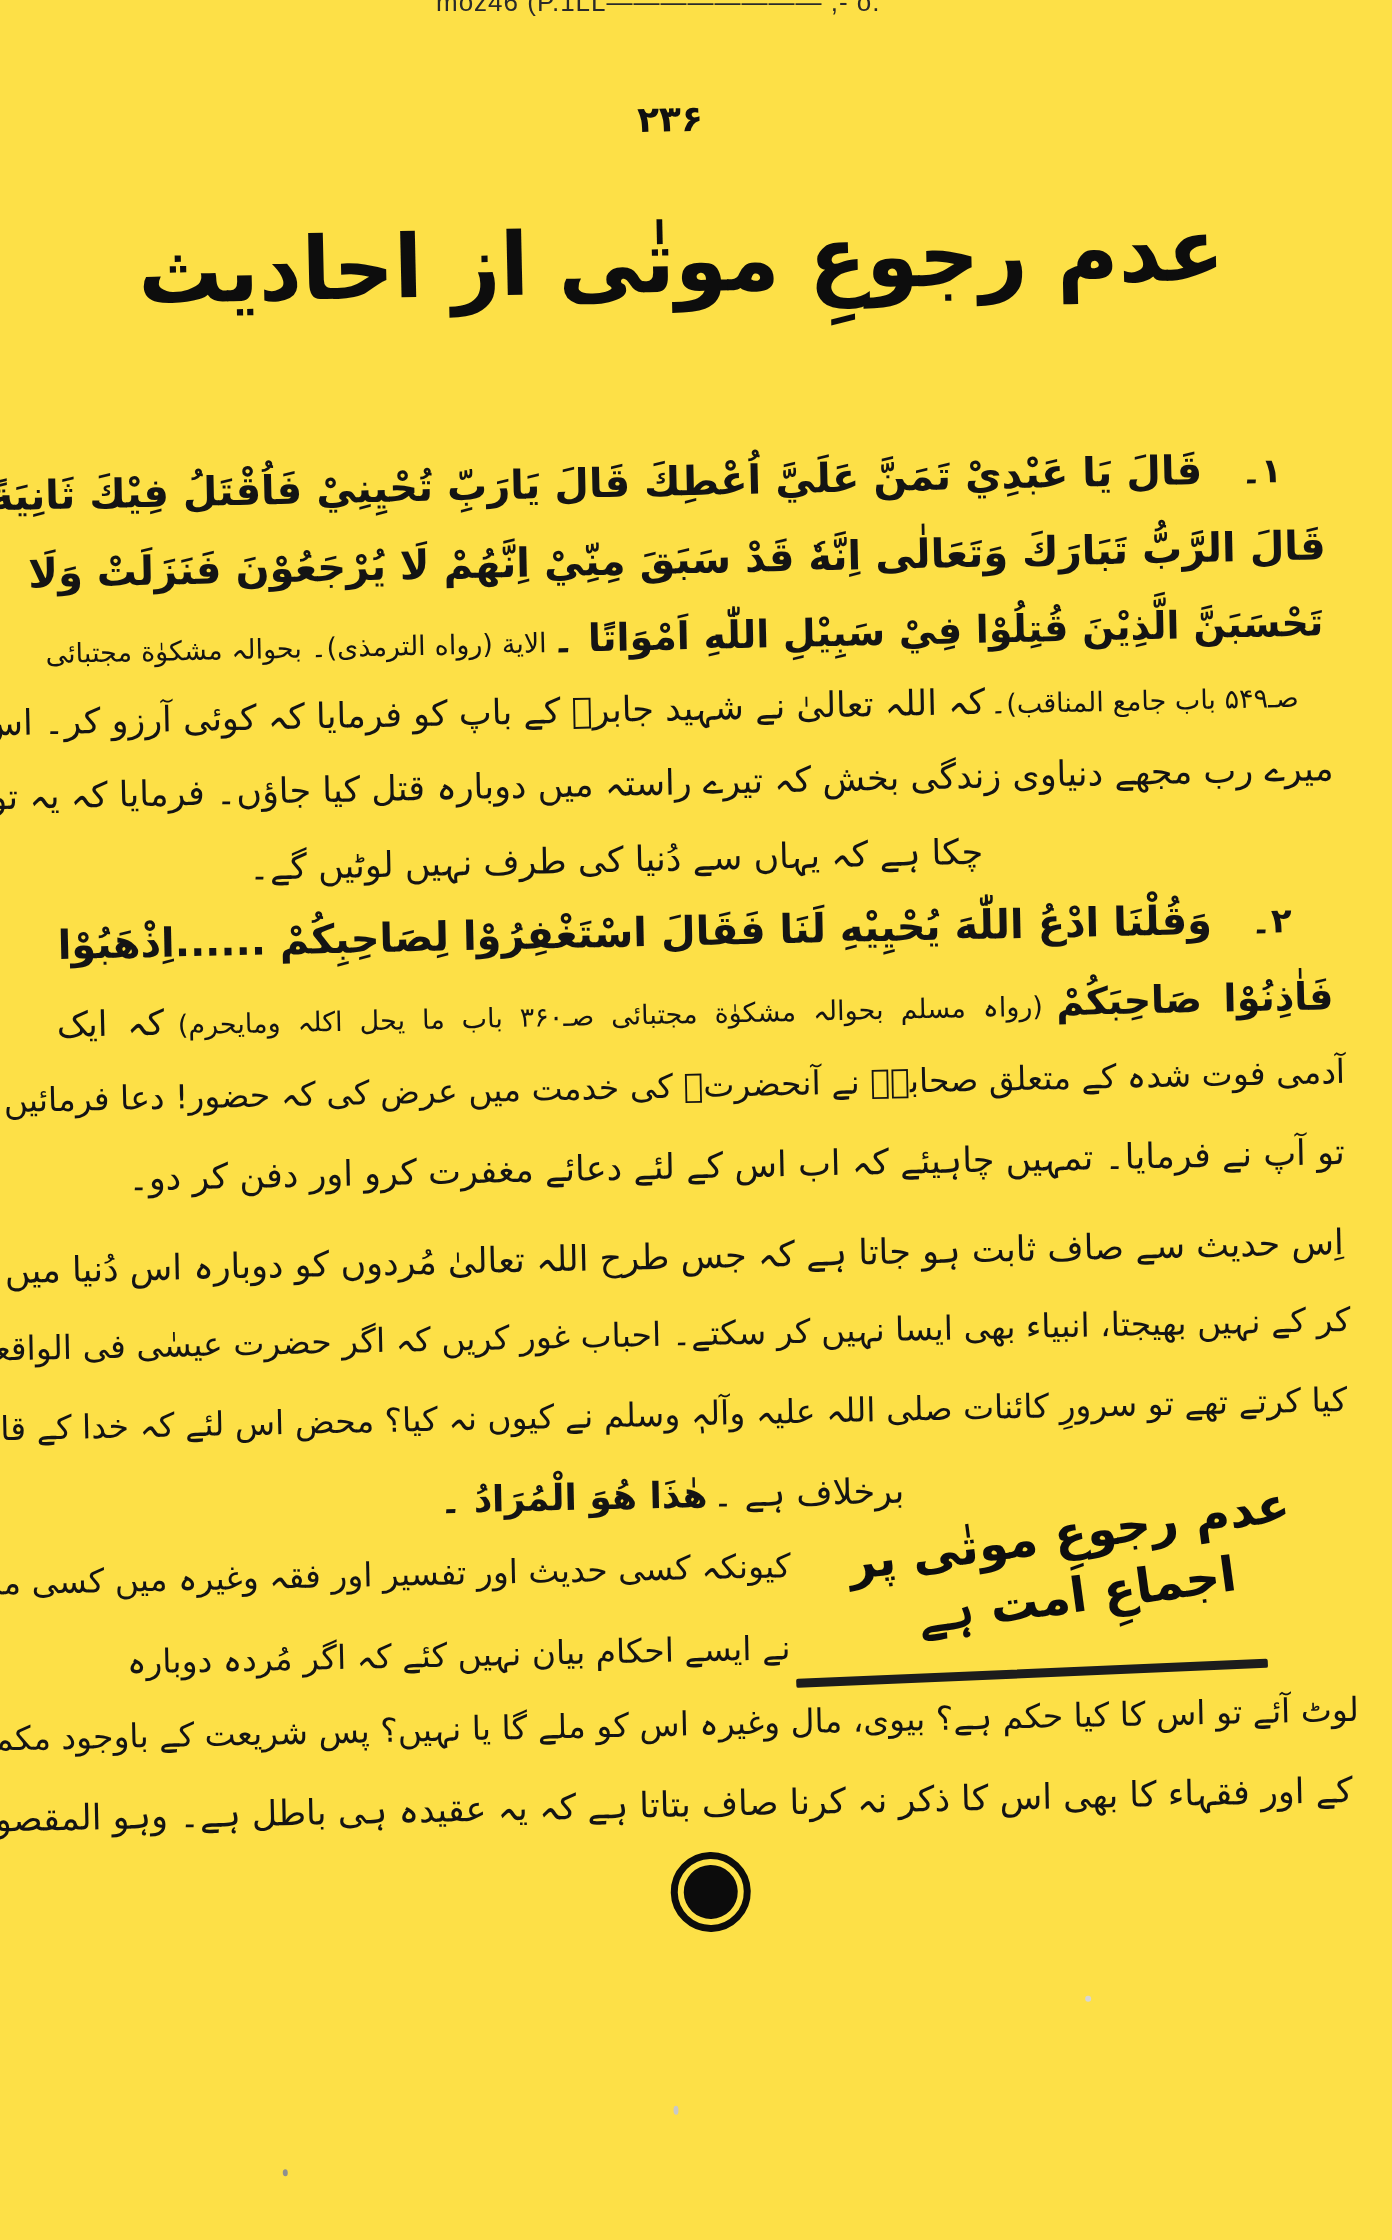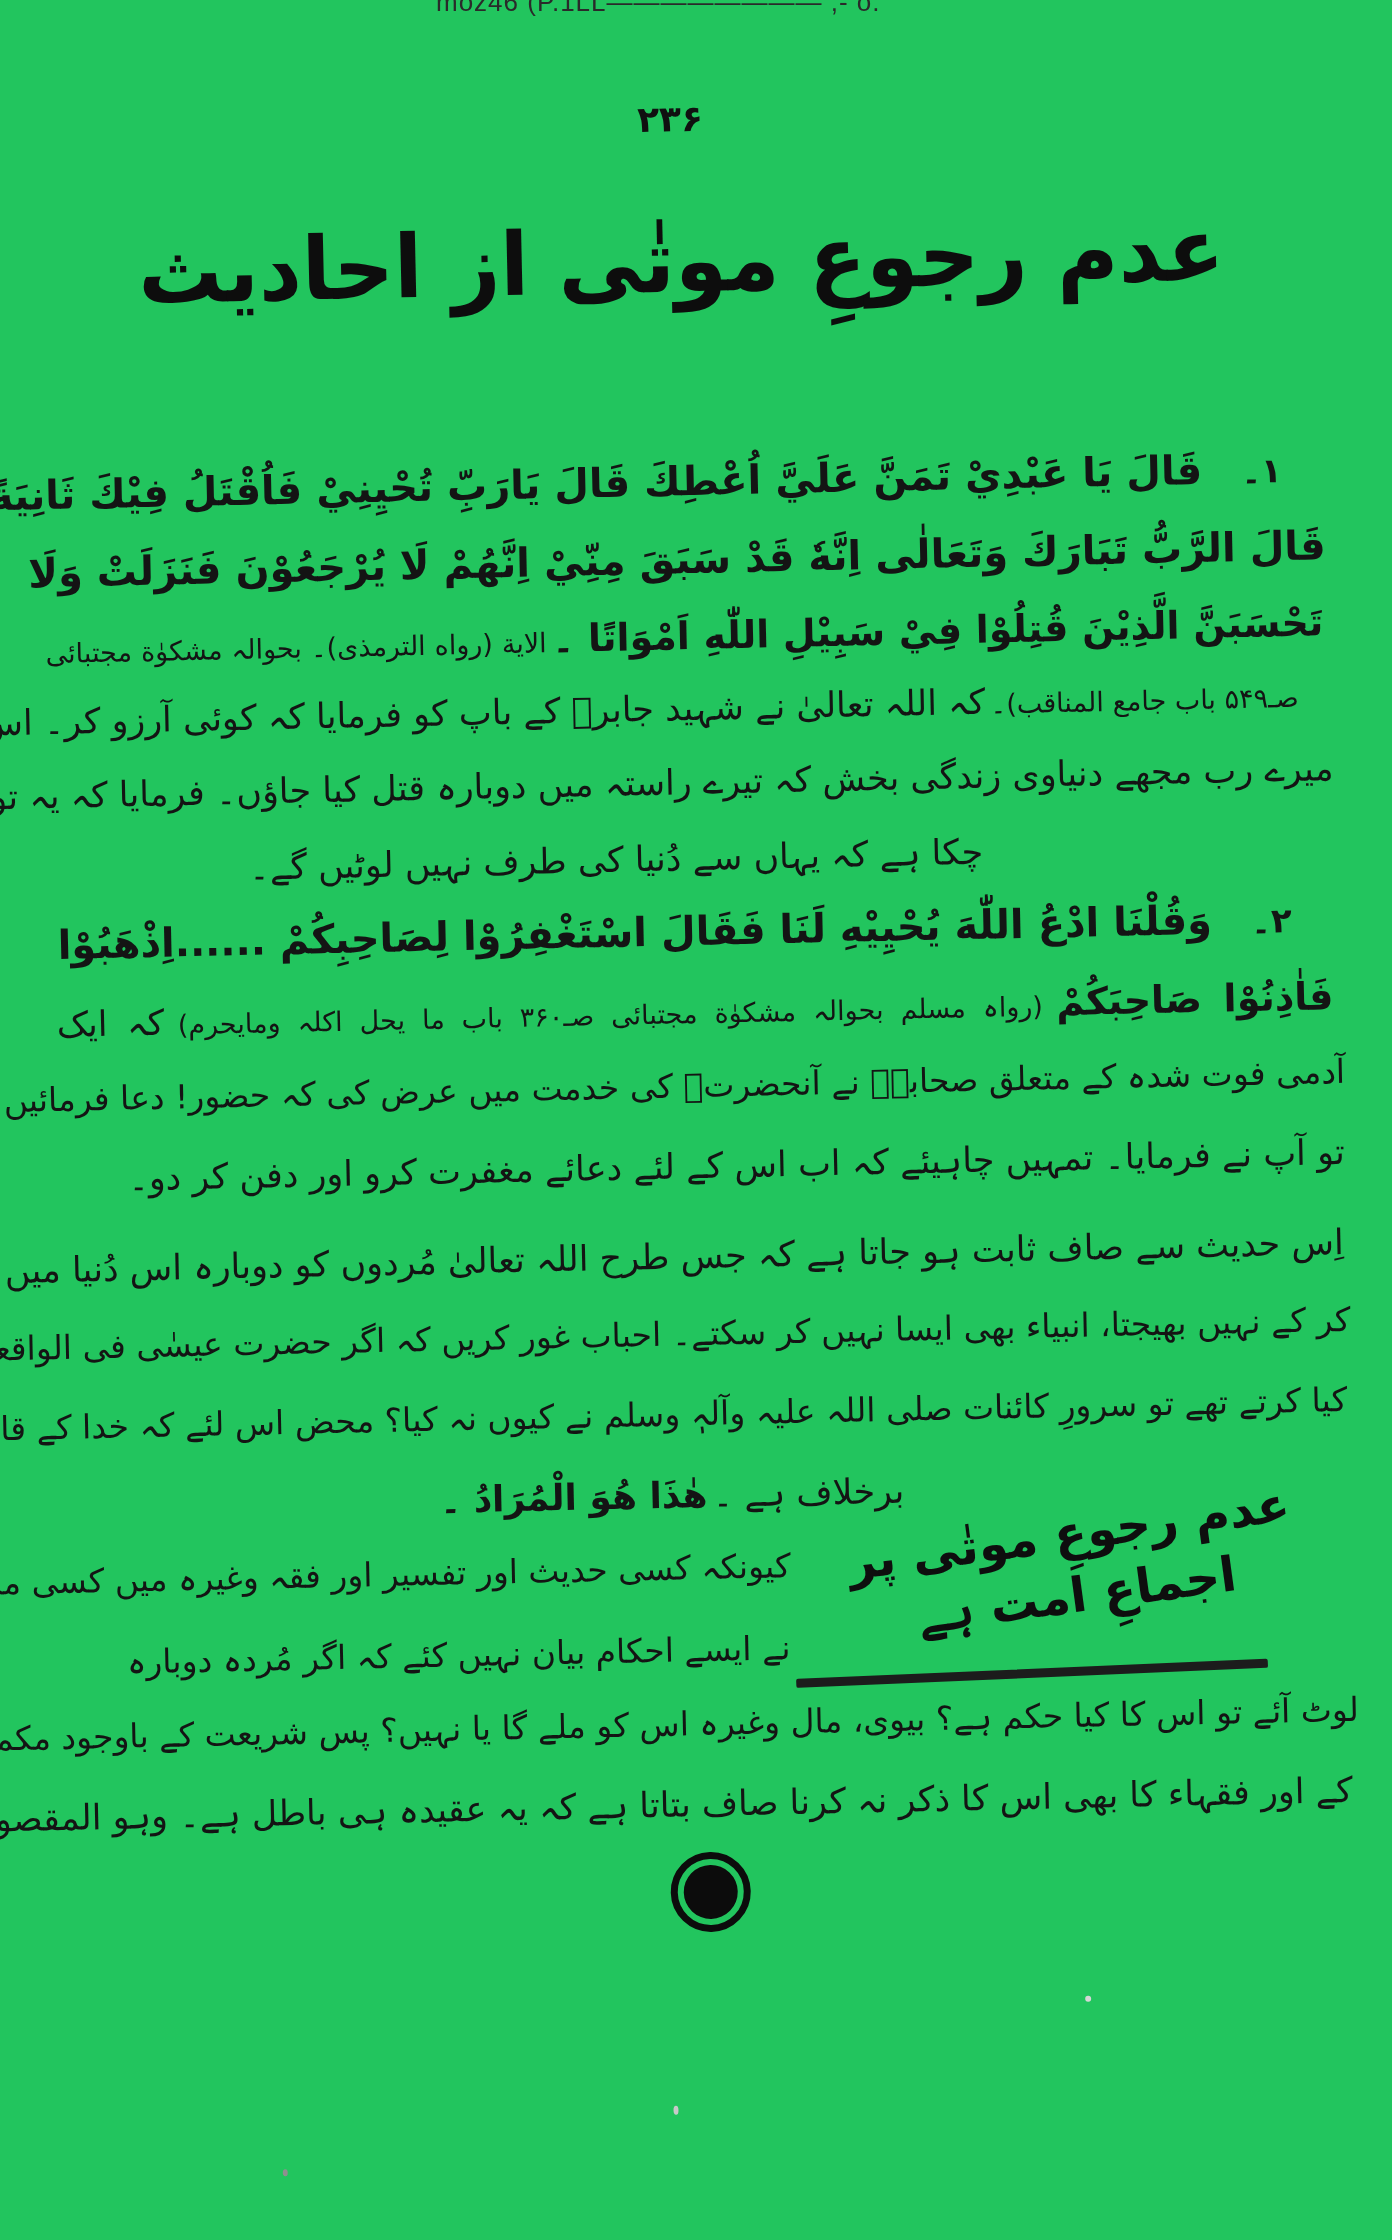--- a/index.html
+++ b/index.html
@@ -2,21 +2,21 @@
 <html lang="ur" dir="ltr"><head>
 <meta charset="utf-8">
 <style>
   html,body{margin:0;padding:0;}
   body{
     width:1392px;height:2240px;position:relative;overflow:hidden;
     background:#ffffff;
     font-family:"DejaVu Sans", sans-serif;
   }
   .page{
-    position:absolute;inset:0;background:#22c55e;overflow:hidden;color:#161616;
+    position:absolute;inset:0;background:#fde047;overflow:hidden;color:#161616;
   }
   
   .content{
     position:absolute;inset:0;
     transform:rotate(-1.25deg);
     transform-origin:50% 42%;
   }
   .top-crop{
     position:absolute;top:-13px;left:436px;
     font-family:"Liberation Sans", sans-serif;

